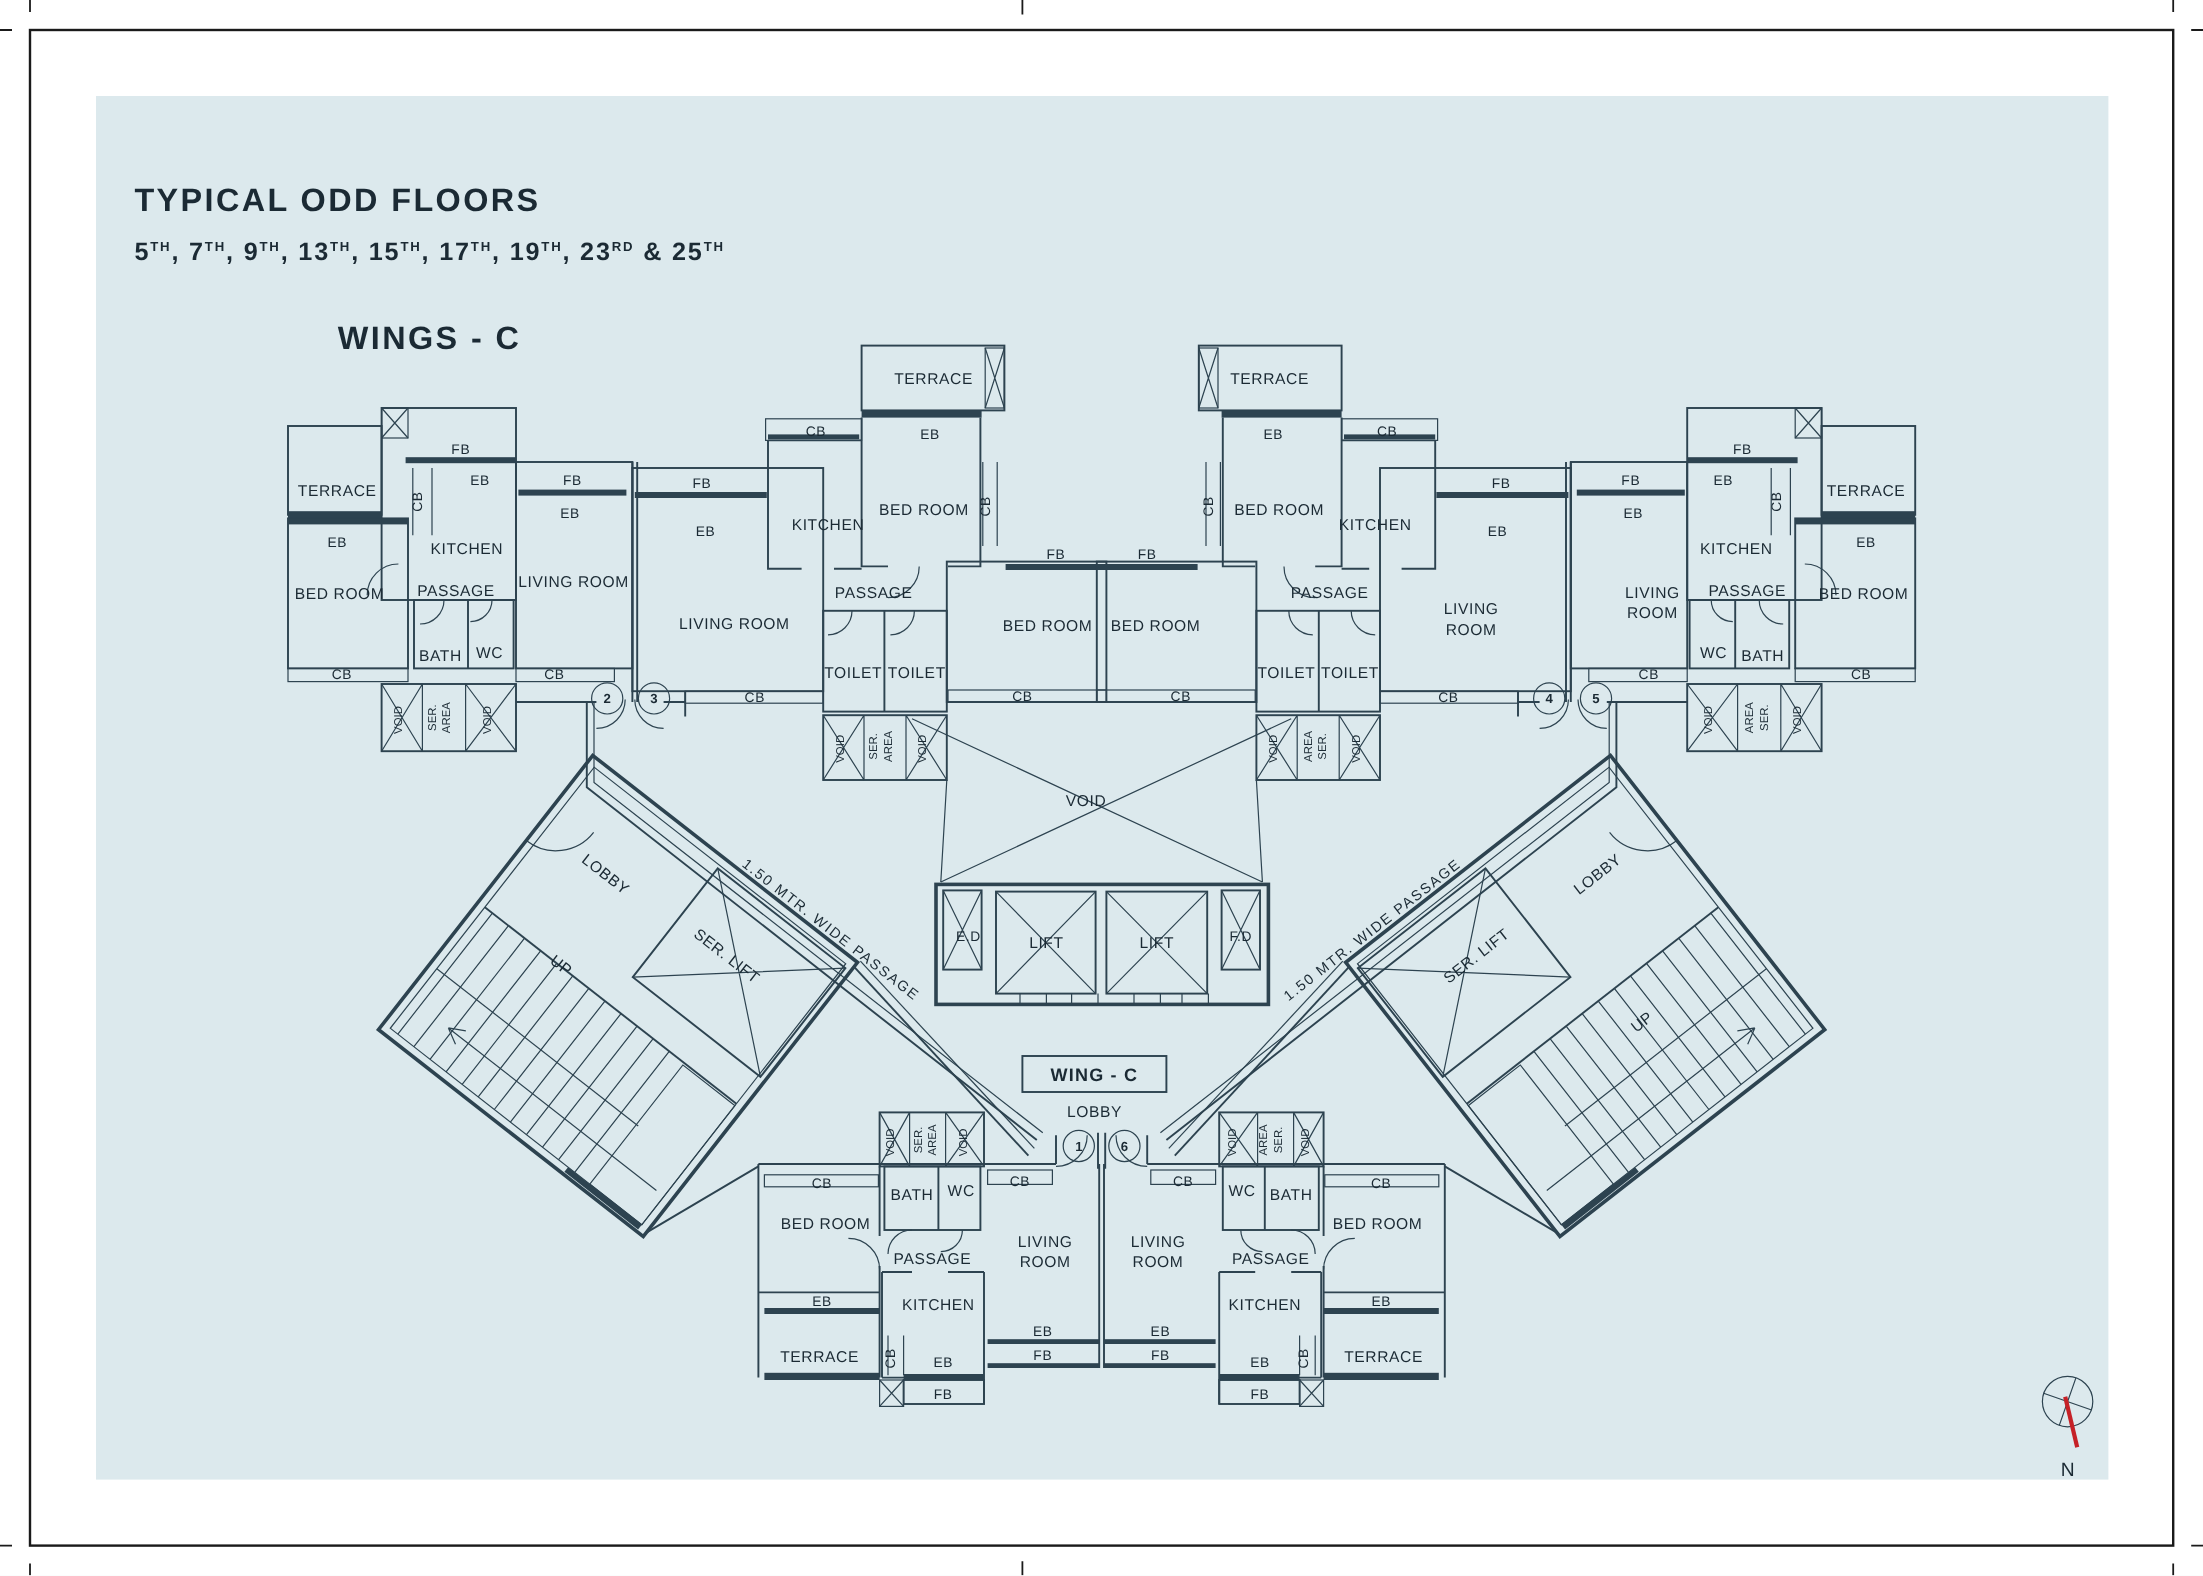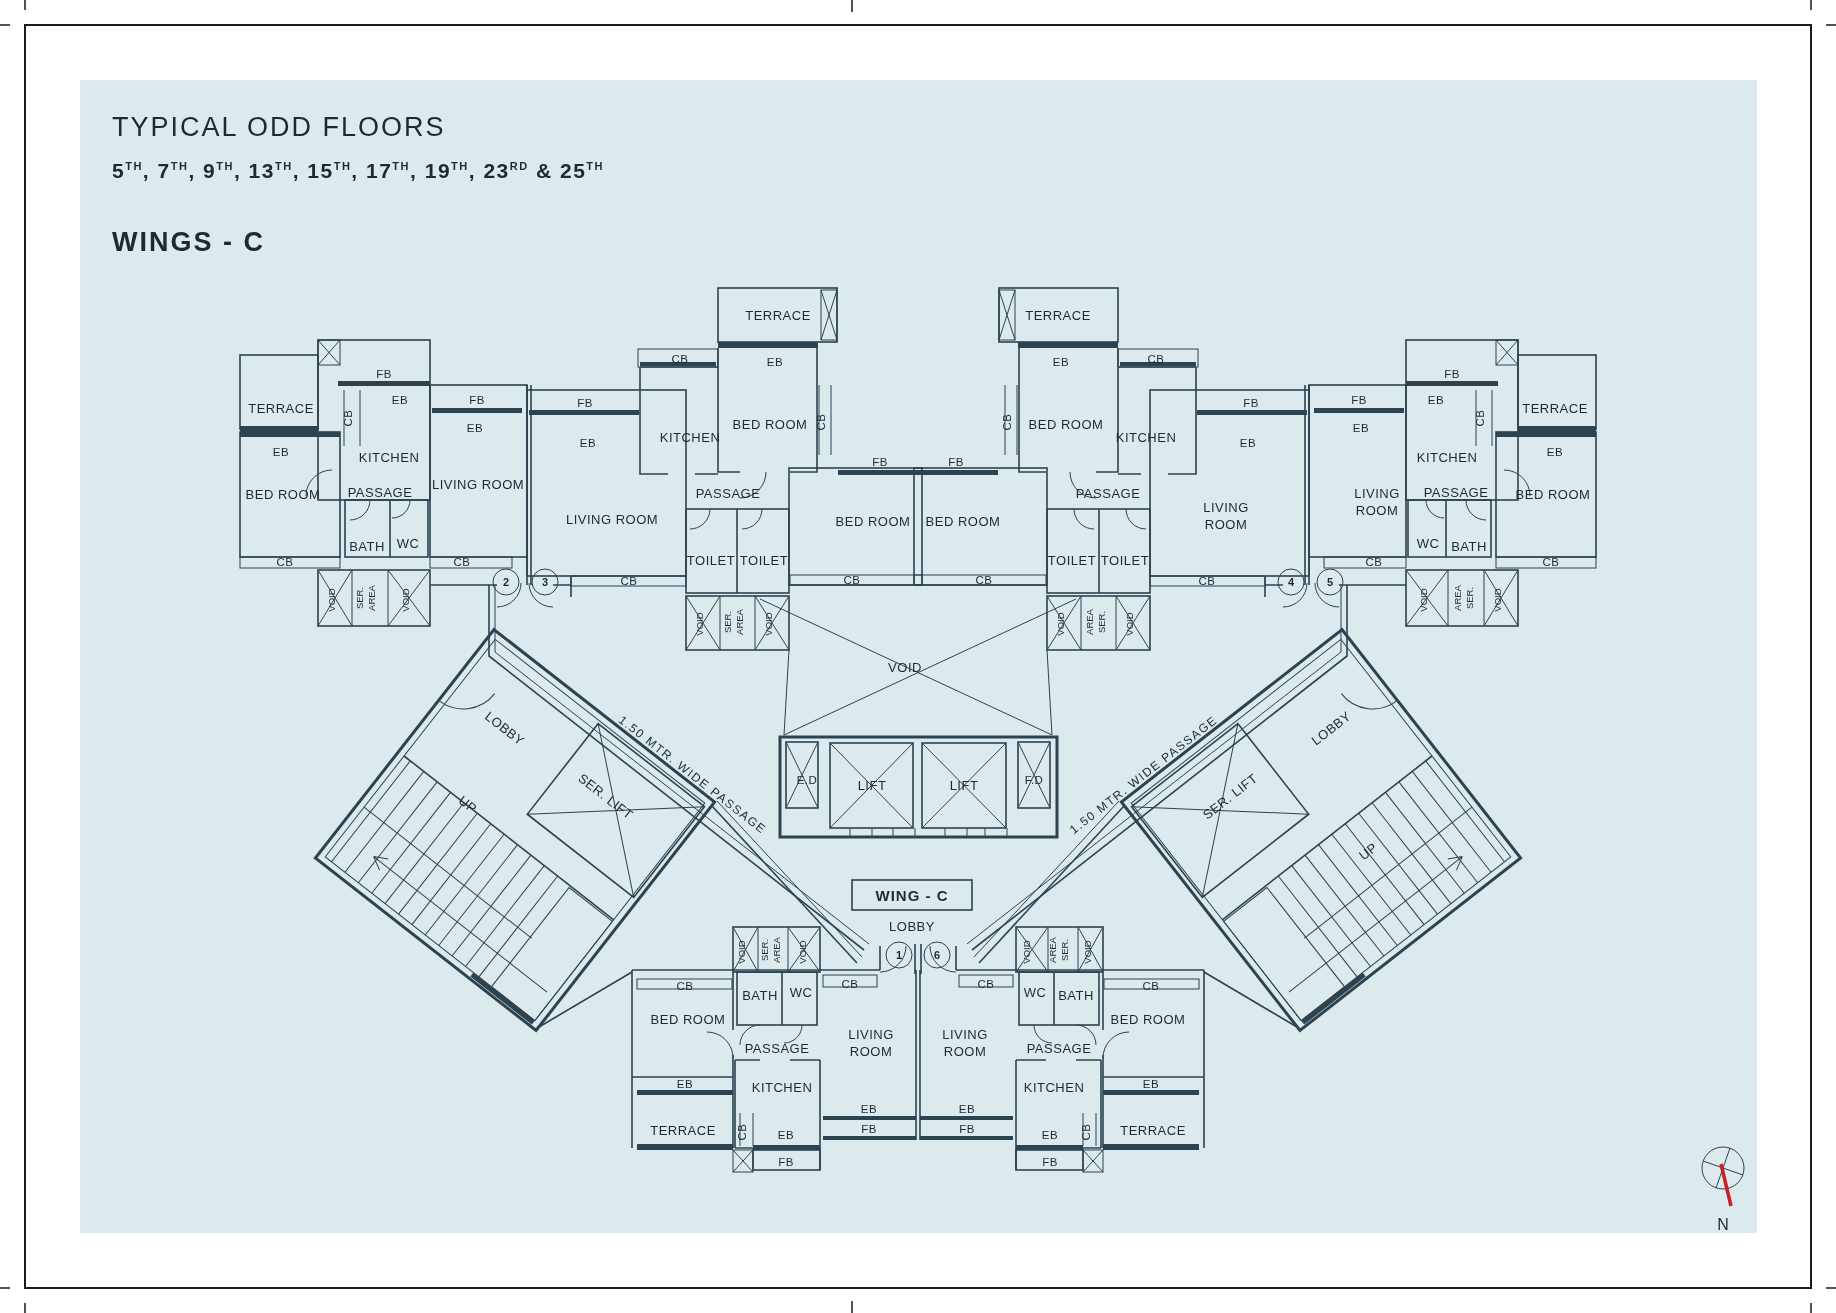--- a/index.html
+++ b/index.html
@@ -1,23 +1,23 @@
 <!DOCTYPE html>
 <html><head>
 <meta charset="utf-8">
 <style>
   html,body{margin:0;padding:0;background:#fff;}
   .page{position:relative;width:1836px;height:1313px;background:#ffffff;overflow:hidden;
         font-family:"Liberation Sans",sans-serif;}
   .plan-svg{position:absolute;left:0;top:0;}
   .titleblock{position:absolute;left:112px;top:112px;color:#1b2a34;z-index:5;}
-  .titleblock .t1{font-size:27px;font-weight:normal;letter-spacing:2px;}
+  .titleblock .t1{font-size:27px;font-weight:bold;letter-spacing:2px;margin-top:40px;}
   .titleblock .t2{font-size:21px;font-weight:bold;letter-spacing:1.5px;margin-top:16px;}
   .titleblock .t2 sup{font-size:11px;}
-  .titleblock .t3{font-size:27px;font-weight:bold;letter-spacing:2px;margin-top:44px;}
+  .titleblock .t3{font-size:27px;font-weight:bold;letter-spacing:2px;margin-top:44px;text-align:center;}
   
   .w{fill:none;stroke:#2d4350;stroke-width:1.6px;}
   .w1{fill:none;stroke:#2d4350;stroke-width:1px;}
   .w2{fill:none;stroke:#2d4350;stroke-width:3px;}
   .bar{fill:#2d4350;stroke:none;}
   .mk{fill:none;stroke:#1a1a1a;stroke-width:1.5px;}
   .border{fill:none;stroke:#1a1a1a;stroke-width:2px;}
   text{fill:#1b2a34;}
   .t{font:13px "Liberation Sans",sans-serif;text-anchor:middle;letter-spacing:.5px;}
   .s{font:11.5px "Liberation Sans",sans-serif;text-anchor:middle;letter-spacing:.5px;}

